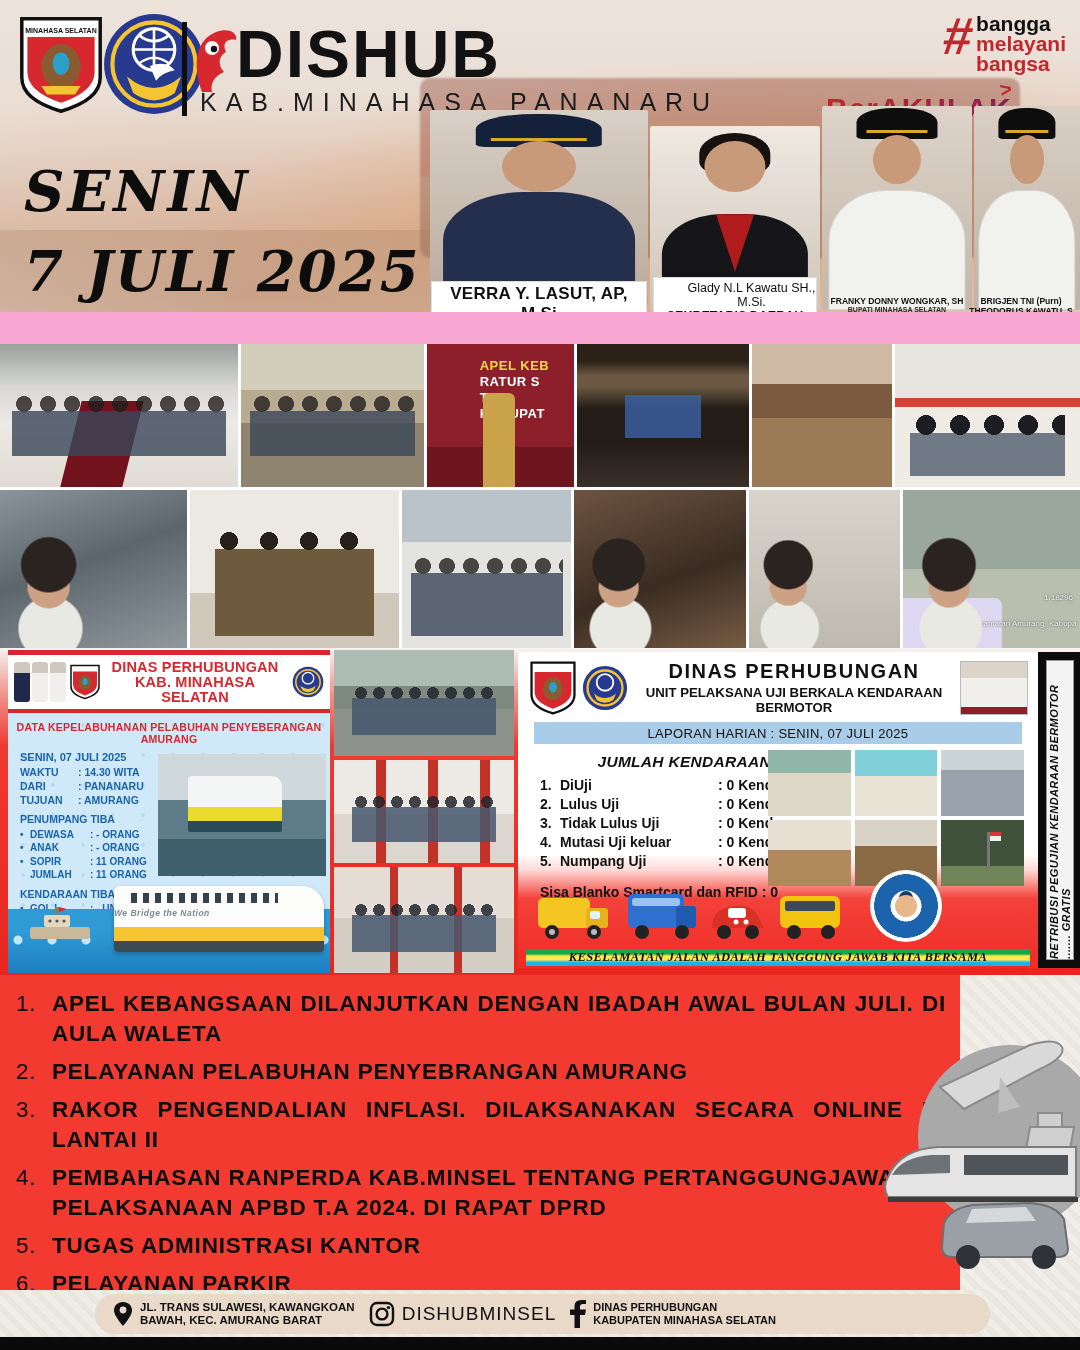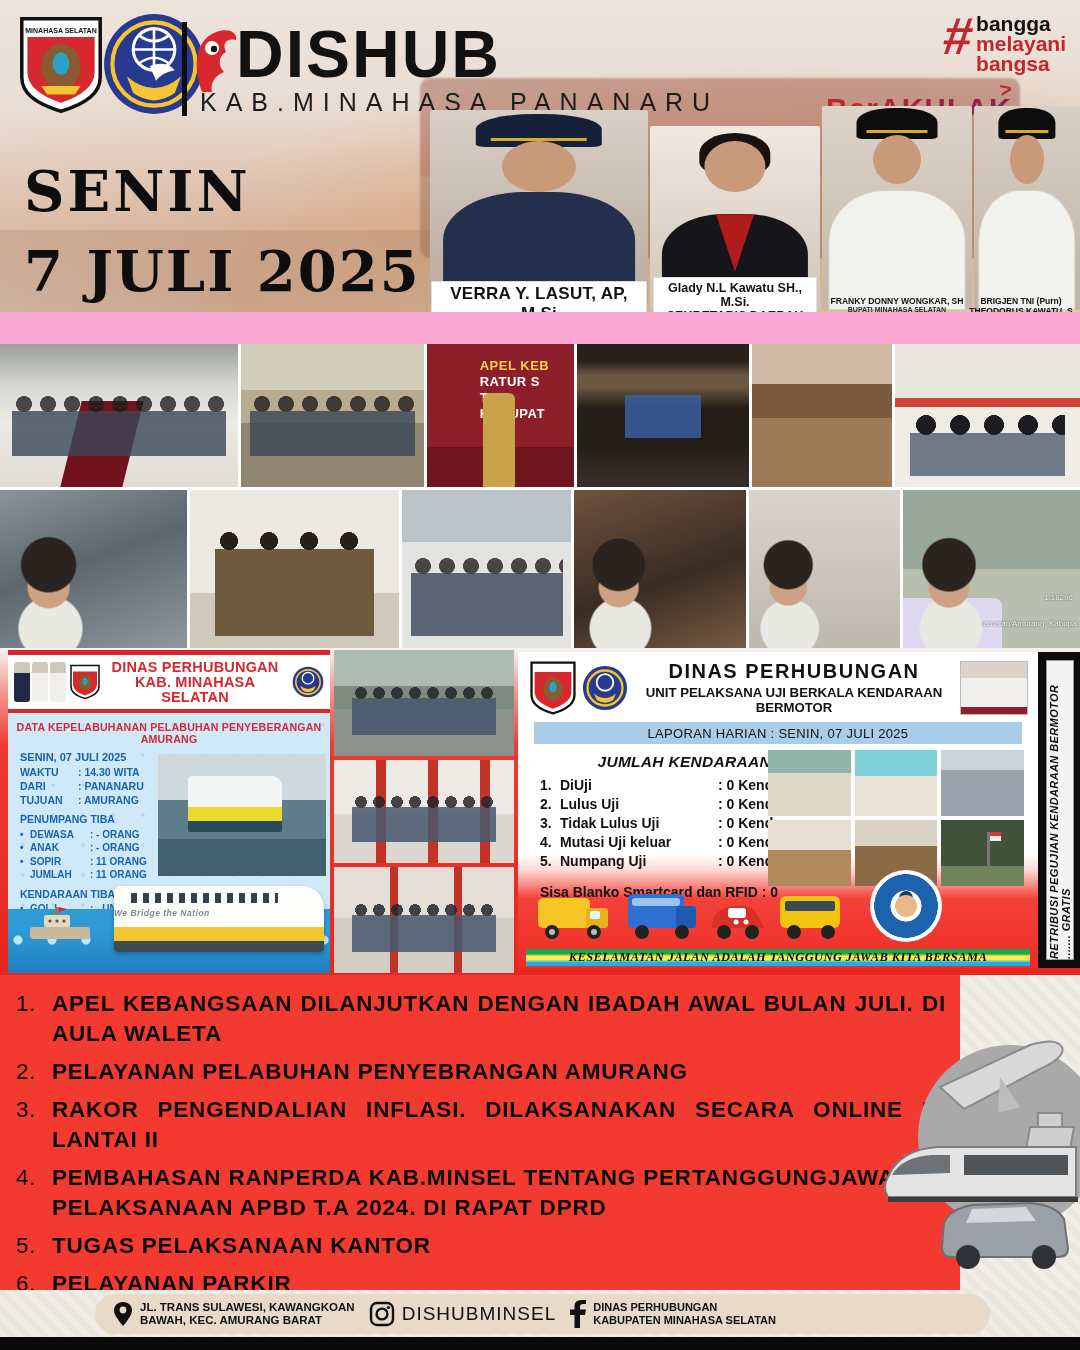--- a/index.html
+++ b/index.html
@@ -32,21 +32,21 @@
     letter-spacing:9px;color:#1c1c1c;}
 
   .campaign{position:absolute;right:14px;top:14px;display:flex;align-items:flex-start;}
   .hash{font:italic 800 52px "Liberation Sans",sans-serif;color:#c1272d;transform:skewX(-8deg);
     line-height:44px;margin-right:4px;}
   .campaign .lines{line-height:20px;font-weight:800;font-size:21px;}
   .campaign .l1{color:#111;}
   .campaign .l2,.campaign .l3{color:#c1272d;}
 
   .date-block{position:absolute;left:24px;top:158px;font-family:"DejaVu Serif",serif;
-    font-weight:bold;color:#0d0d0d;}
+    font-style:italic;font-weight:bold;color:#0d0d0d;}
   .date-day{font-size:56px;letter-spacing:3px;}
   .date-full{font-size:56px;letter-spacing:2px;margin-top:14px;}
 
   .berakhlak{position:absolute;left:826px;top:92px;width:230px;}
   .berakhlak .word{font-size:30px;font-weight:800;letter-spacing:1px;
     background:linear-gradient(90deg,#c1272d,#7a1f5c);-webkit-background-clip:text;background-clip:text;color:transparent;}
   .berakhlak .chev{color:#c1272d;font-weight:800;font-size:20px;position:absolute;right:44px;top:-14px;transform:rotate(-10deg);}
   .berakhlak .vals{font-size:9px;font-weight:700;color:#5a2a2a;line-height:11px;}
 
   
@@ -69,21 +69,21 @@
   .fig-white .cap{width:54%;height:15%;top:1%;background:#0d0d0d;}
   .fig-white .head{width:32%;height:24%;top:14%;}
   .fig-white .body{width:90%;height:58%;background:#f1f1ee;border:1px solid #d5d5d0;}
   .fig-franky{left:822px;top:106px;width:150px;height:204px;background:linear-gradient(180deg,#ddd3c9,#c4b6a8);}
   .fig-theo{left:974px;top:106px;width:106px;height:204px;background:linear-gradient(180deg,#d9cfc5,#c0b2a4);}
 
   .cap-box{position:absolute;background:#fff;text-align:center;box-shadow:0 0 0 1px #ddd;}
   .cap-verra{left:432px;top:282px;width:214px;padding:2px 0 3px;}
   .cap-verra .nm{font-size:17px;font-weight:800;letter-spacing:.3px;}
   .cap-glady{left:654px;top:278px;width:162px;padding:3px 0;}
-  .cap-glady .nm{font-size:12.5px;font-weight:700;}
+  .cap-glady .nm{font-size:12.5px;font-weight:400;padding-left:33px;}
   .cap-glady .tt{font-size:12.5px;font-weight:800;}
   .cap-plain{position:absolute;text-align:center;}
   .cap-franky{left:818px;top:296px;width:158px;}
   .cap-theo{left:962px;top:296px;width:118px;}
   .cap-plain .nm{font-size:8.5px;font-weight:800;color:#101010;}
   .cap-plain .tt{font-size:7px;font-weight:600;color:#2a2a2a;}
 
   
   .collage{position:absolute;left:0;top:312px;width:1080px;height:336px;background:#fff;margin-top:32px;}
   .crow{display:flex;gap:3px;}
@@ -614,21 +614,21 @@
       <div class="side-label">RETRIBUSI PEGUJIAN KENDARAAN BERMOTOR ....... GRATIS</div>
     </div>
   </div>
 
   <div class="acts-wrap">
     <div class="acts">
       <div class="act"><span class="num">1.</span><span>APEL KEBANGSAAN DILANJUTKAN DENGAN IBADAH AWAL BULAN JULI. DI AULA WALETA</span></div>
       <div class="act"><span class="num">2.</span><span>PELAYANAN PELABUHAN PENYEBRANGAN AMURANG</span></div>
       <div class="act"><span class="num">3.</span><span>RAKOR PENGENDALIAN INFLASI. DILAKSANAKAN SECARA ONLINE DI LANTAI II</span></div>
       <div class="act"><span class="num">4.</span><span>PEMBAHASAN RANPERDA KAB.MINSEL TENTANG PERTANGGUNGJAWABAN PELAKSANAAN APBD T.A 2024. DI RAPAT DPRD</span></div>
-      <div class="act"><span class="num">5.</span><span>TUGAS PELAKSANAAN KANTOR</span></div>
+      <div class="act"><span class="num">5.</span><span>TUGAS ADMINISTRASI KANTOR</span></div>
       <div class="act"><span class="num">6.</span><span>PELAYANAN PARKIR</span></div>
       <div class="act"><span class="num">7.</span><span>PELAYANAN PENGUJIAN KENDARAAN BERMOTOR</span></div>
       <div class="act"><span class="num">8.</span><span>APEL SORE</span></div>
     </div>
 
     <svg class="transport" viewBox="0 0 200 268">
       <circle cx="130" cy="120" r="92" fill="#a9a9a9"></circle>
       <path d="M60 70 L150 28 Q176 20 182 30 Q186 40 160 52 L84 92 Z" fill="#d9d9d9" stroke="#8c8c8c" stroke-width="2"></path>
       <path d="M120 60 L140 90 L118 96 Z" fill="#bdbdbd"></path>
       <path d="M150 110 h44 l-6 34 h-44 Z M158 96 h24 v14 h-24 Z" fill="#cfcfcf" stroke="#8c8c8c" stroke-width="2"></path>

